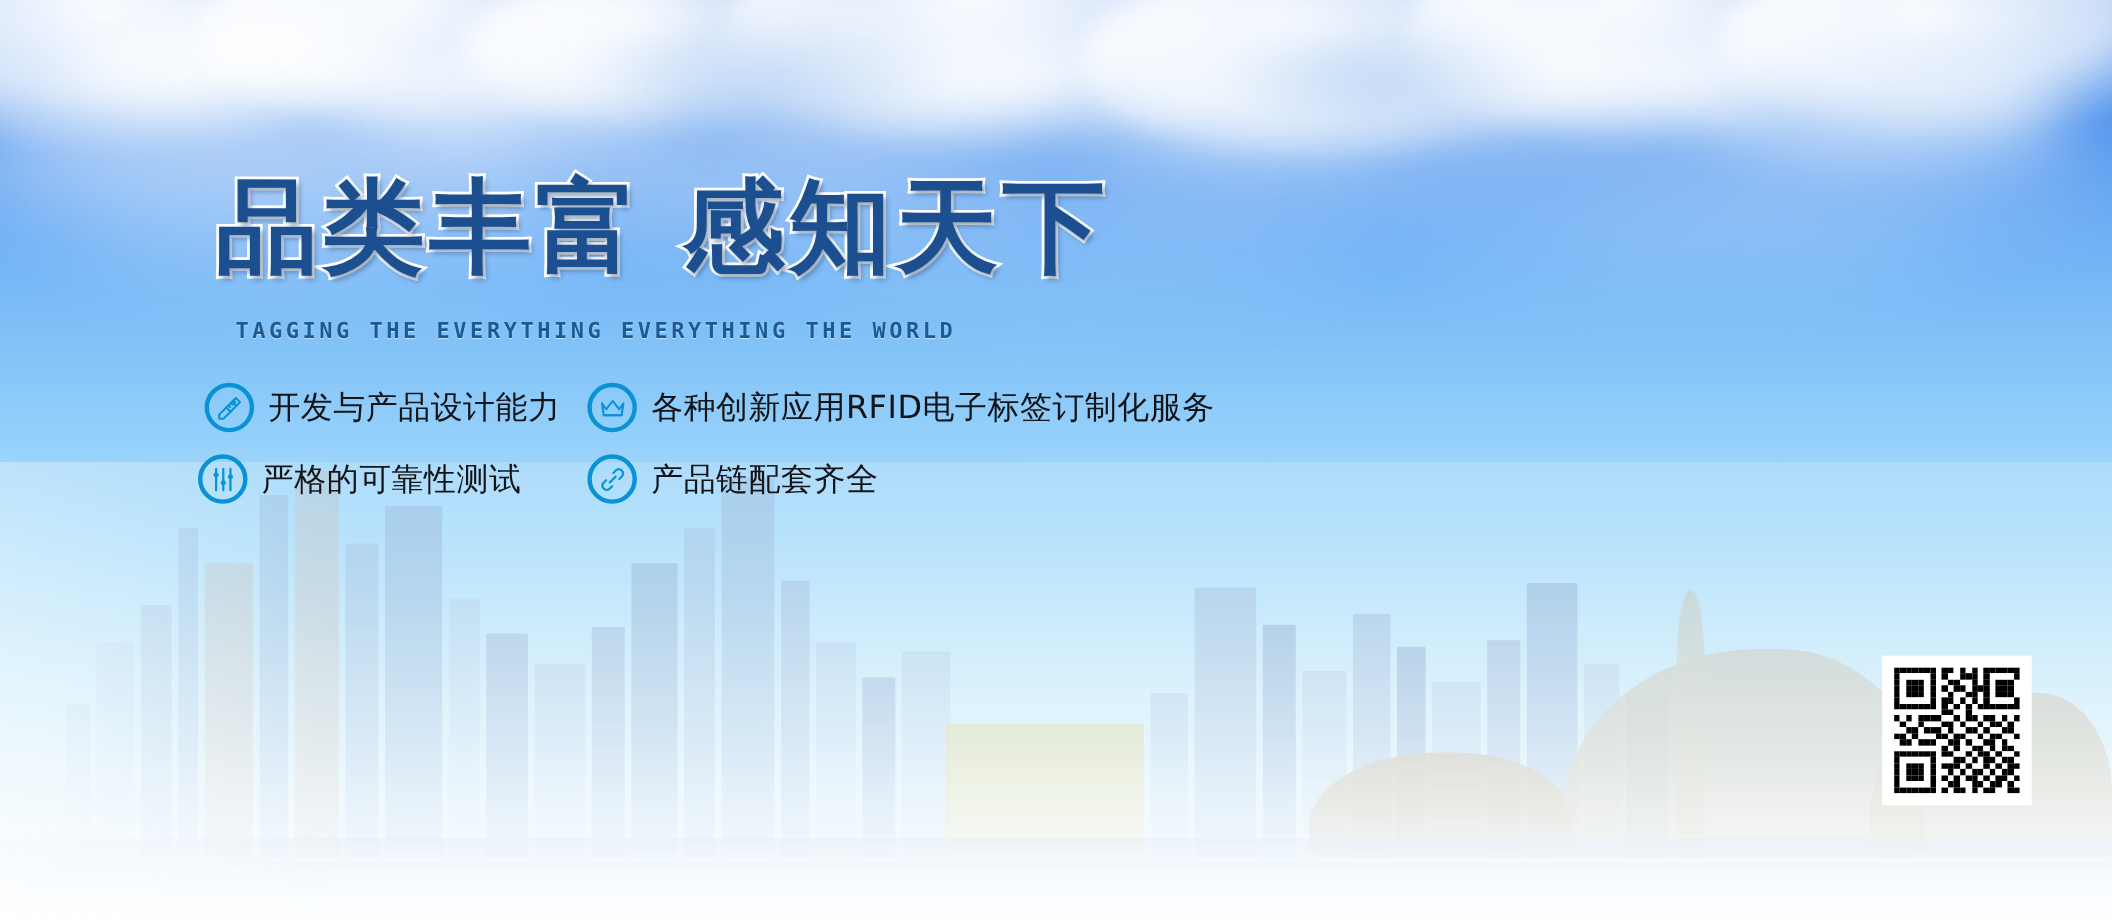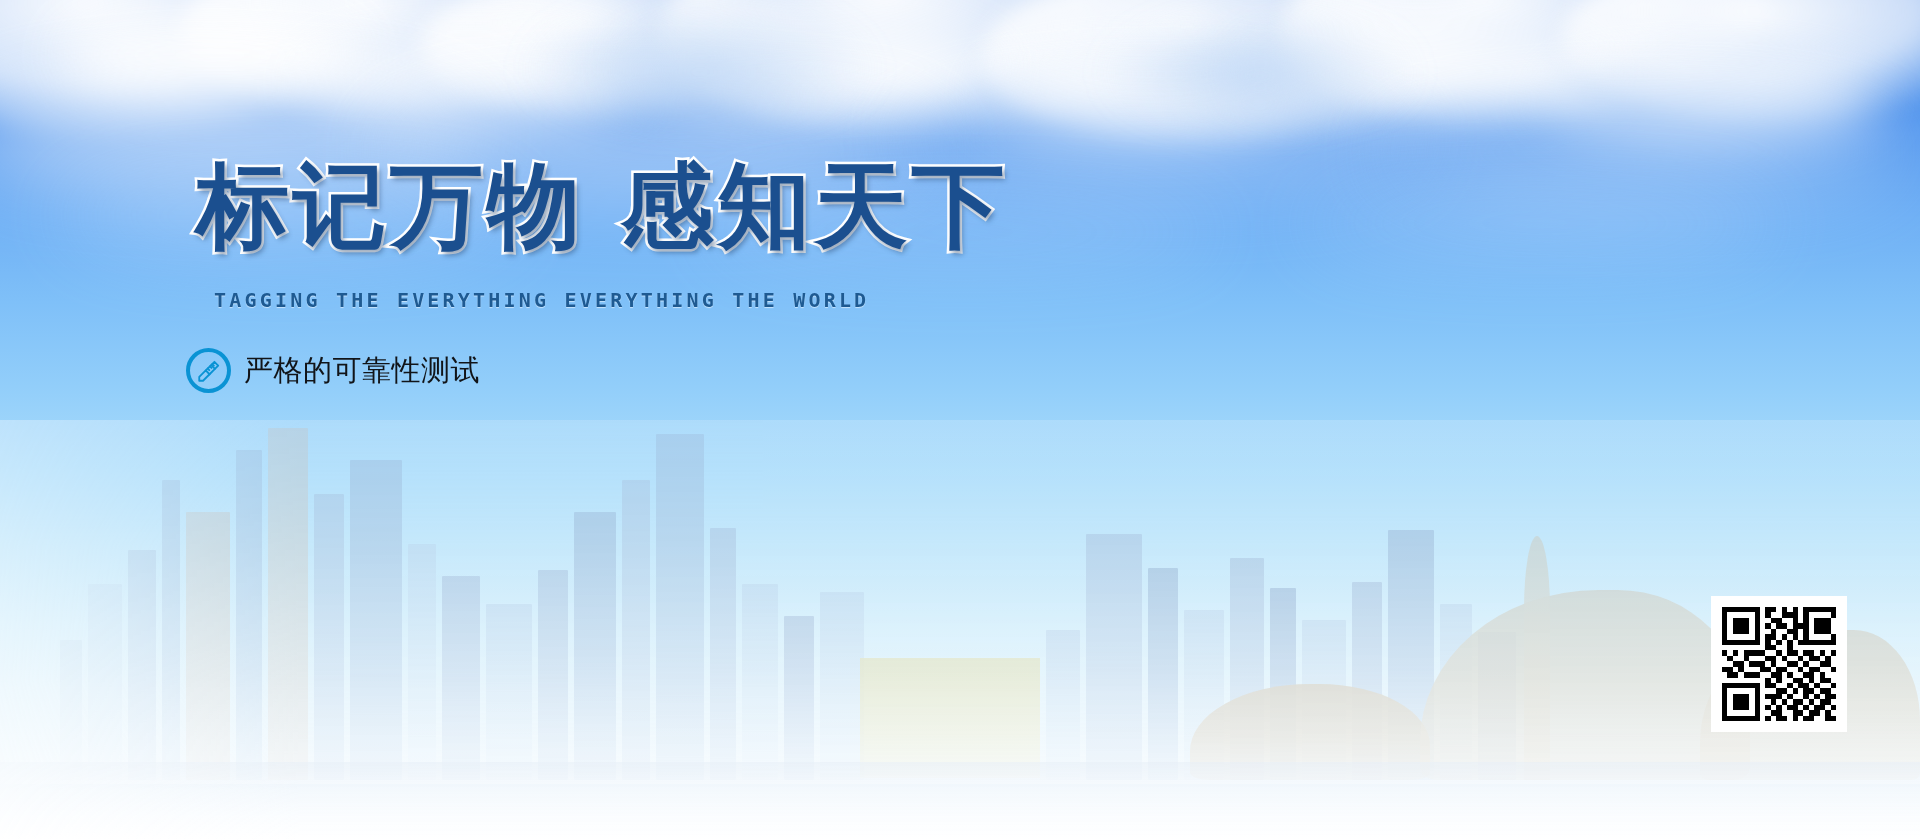--- a/index.html
+++ b/index.html
@@ -180,39 +180,71 @@
     <div class="rock" style="left:1700px; width:220px; height:150px; border-radius:48% 30% 4% 4% / 76% 60% 4% 4%;"></div>
     <div class="rock" style="left:1524px; width:26px; height:244px; border-radius:50% 50% 0 0 / 30% 30% 0 0;"></div>
     <div class="promenade"></div>
     <div class="water"></div>
     <div class="cityfade"></div>
     <div class="leftfade"></div>
   </div>
 
   <div class="content">
 
-    <div class="headline">标记万物 感知天下</div>
+    <div class="headline">品类丰富 感知天下</div>
     <div class="subtitle">TAGGING THE EVERYTHING EVERYTHING THE WORLD</div>
 
     <div class="features">
 
       <div class="frow r1">
         <div class="fitem col1">
           <span class="icon-circle">
             <svg width="26" height="26" viewBox="0 0 24 24" fill="none" stroke="#0a93d4" stroke-width="1.7" stroke-linecap="round" stroke-linejoin="round">
               <path d="M3 17.5 L9 11.5 L12.5 15 L6.5 21 L3 21 Z"></path>
               <path d="M9 11.5 L14 6.5 L17.5 10 L12.5 15"></path>
               <path d="M14.2 6.3 L17 3.5 L20.5 7 L17.7 9.8"></path>
               <path d="M10.8 9.7 L12.3 11.2 M12.8 7.7 L14.3 9.2 M15 5.6 L16.5 7.1"></path>
             </svg>
           </span>
+          <span class="flabel">开发与产品设计能力</span>
+        </div>
+        <div class="fitem col2">
+          <span class="icon-circle">
+            <svg width="26" height="26" viewBox="0 0 24 24" fill="none" stroke="#0a93d4" stroke-width="1.7" stroke-linecap="round" stroke-linejoin="round">
+              <path d="M3 8 L6.5 13 L12 6 L17.5 13 L21 8 L19.5 18 L4.5 18 Z"></path>
+              <path d="M4.5 18 L19.5 18"></path>
+            </svg>
+          </span>
+          <span class="flabel">各种创新应用RFID电子标签订制化服务</span>
+        </div>
+      </div>
+
+      <div class="frow r2">
+        <div class="fitem col1">
+          <span class="icon-circle">
+            <svg width="26" height="26" viewBox="0 0 24 24" fill="none" stroke="#0a93d4" stroke-width="1.9" stroke-linecap="round">
+              <path d="M6 3 L6 21 M12 3 L12 21 M18 3 L18 21"></path>
+              <rect x="4" y="6.5" width="4" height="3.2" rx="1" fill="#0a93d4" stroke="none"></rect>
+              <rect x="10" y="13" width="4" height="3.2" rx="1" fill="#0a93d4" stroke="none"></rect>
+              <rect x="16" y="8" width="4" height="3.2" rx="1" fill="#0a93d4" stroke="none"></rect>
+            </svg>
+          </span>
           <span class="flabel">严格的可靠性测试</span>
         </div>
+        <div class="fitem col2">
+          <span class="icon-circle">
+            <svg width="26" height="26" viewBox="0 0 24 24" fill="none" stroke="#0a93d4" stroke-width="1.8" stroke-linecap="round" stroke-linejoin="round">
+              <path d="M9.5 14.5 L14.5 9.5"></path>
+              <path d="M12.5 6.5 L15 4 a3.6 3.6 0 0 1 5 5 l-2.5 2.5"></path>
+              <path d="M11.5 17.5 L9 20 a3.6 3.6 0 0 1 -5 -5 l2.5 -2.5"></path>
+            </svg>
+          </span>
+          <span class="flabel">产品链配套齐全</span>
+        </div>
       </div>
-
 
       <div class="frow r3">
       </div>
 
     </div>
 
     <div class="qr-wrap">
       <div class="qr-grid" id="qr-grid" style="grid-template-columns: repeat(21, 1fr); grid-template-rows: repeat(21, 1fr);">
           <div class="qr-cell" style="background:#000000"></div>
           <div class="qr-cell" style="background:#000000"></div>

